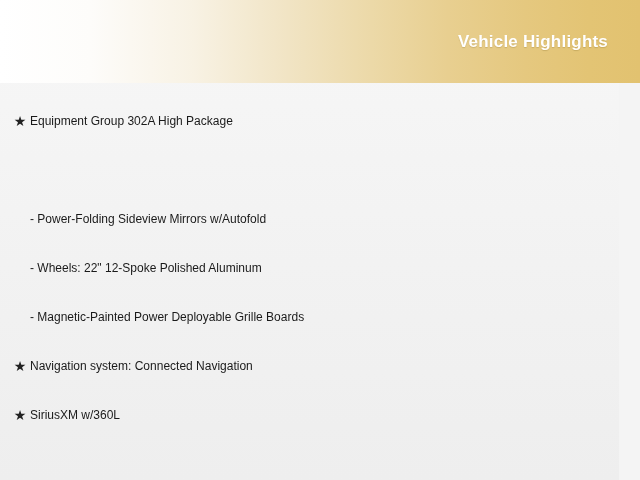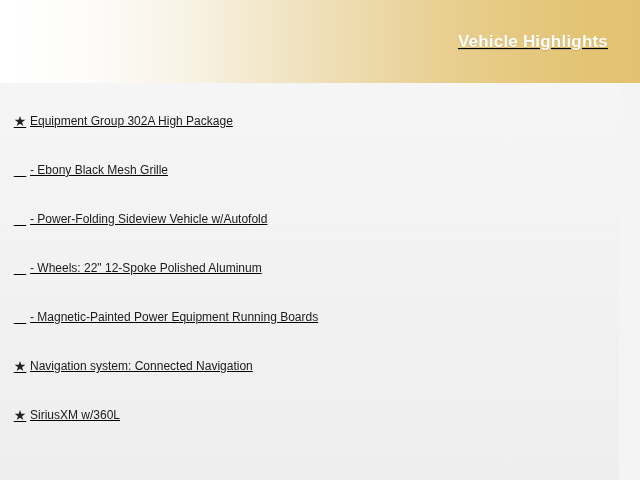--- a/index.html
+++ b/index.html
@@ -12,21 +12,20 @@
     background: #f4f4f4;
     font-family: "Liberation Sans", sans-serif;
     overflow: hidden;
   }
   .page {
     position: relative;
     width: 619px;
     height: 480px;
     background: linear-gradient(180deg, #f7f7f7 0%, #f2f2f2 55%, #eeeeee 100%);
     box-sizing: border-box;
-    text-decoration: underline;
   }
   .header {
     position: relative;
     width: 640px;
     height: 83px;
     background: linear-gradient(90deg,
         #ffffff 0%,
         #fdfcfa 14%,
         #f8f2e4 30%,
         #f1e4c4 45%,
@@ -89,36 +88,35 @@
 
   <div class="content">
 
     <div class="item">
       <span class="bullet">★</span>
       <span class="item-text">Equipment Group 302A High Package</span>
     </div>
 
     <div class="item sub">
       <span class="bullet empty">★</span>
-      <span class="item-text">- Ebony Black Mesh Grille</span>
     </div>
 
     <div class="item sub">
       <span class="bullet empty">★</span>
-      <span class="item-text">- Power-Folding Sideview Vehicle w/Autofold</span>
+      <span class="item-text">- Power-Folding Sideview Mirrors w/Autofold</span>
     </div>
 
     <div class="item sub">
       <span class="bullet empty">★</span>
       <span class="item-text">- Wheels: 22" 12-Spoke Polished Aluminum</span>
     </div>
 
     <div class="item sub">
       <span class="bullet empty">★</span>
-      <span class="item-text">- Magnetic-Painted Power Equipment Running Boards</span>
+      <span class="item-text">- Magnetic-Painted Power Deployable Grille Boards</span>
     </div>
 
 
     <div class="item">
       <span class="bullet">★</span>
       <span class="item-text">Navigation system: Connected Navigation</span>
     </div>
 
     <div class="item">
       <span class="bullet">★</span>

